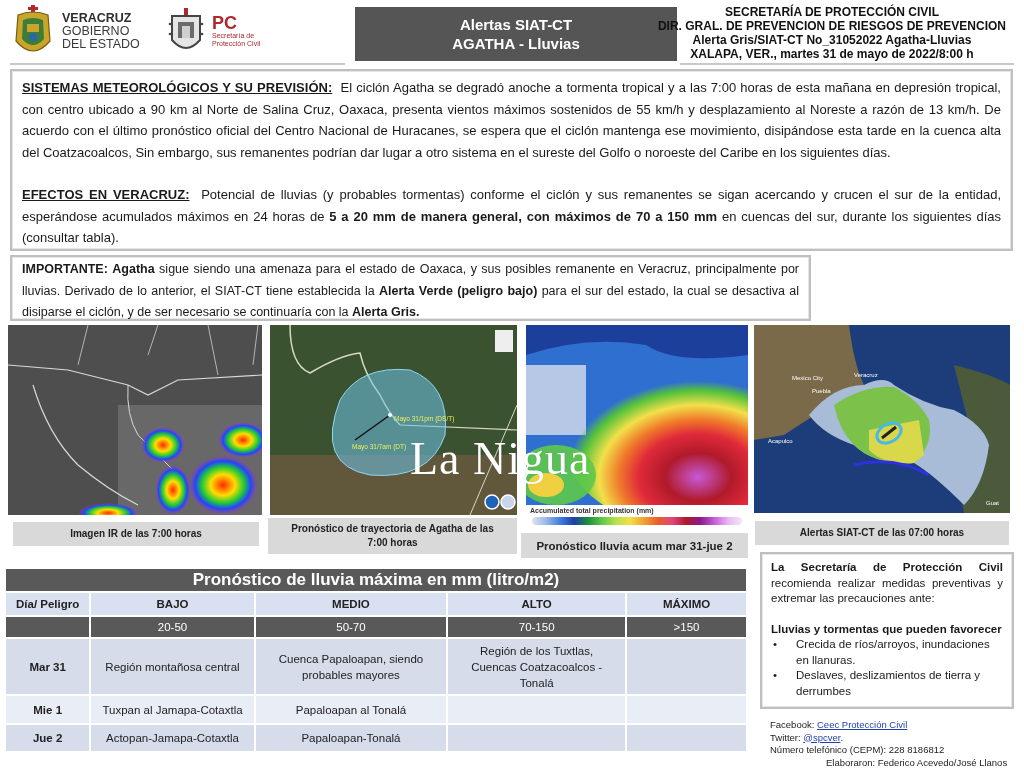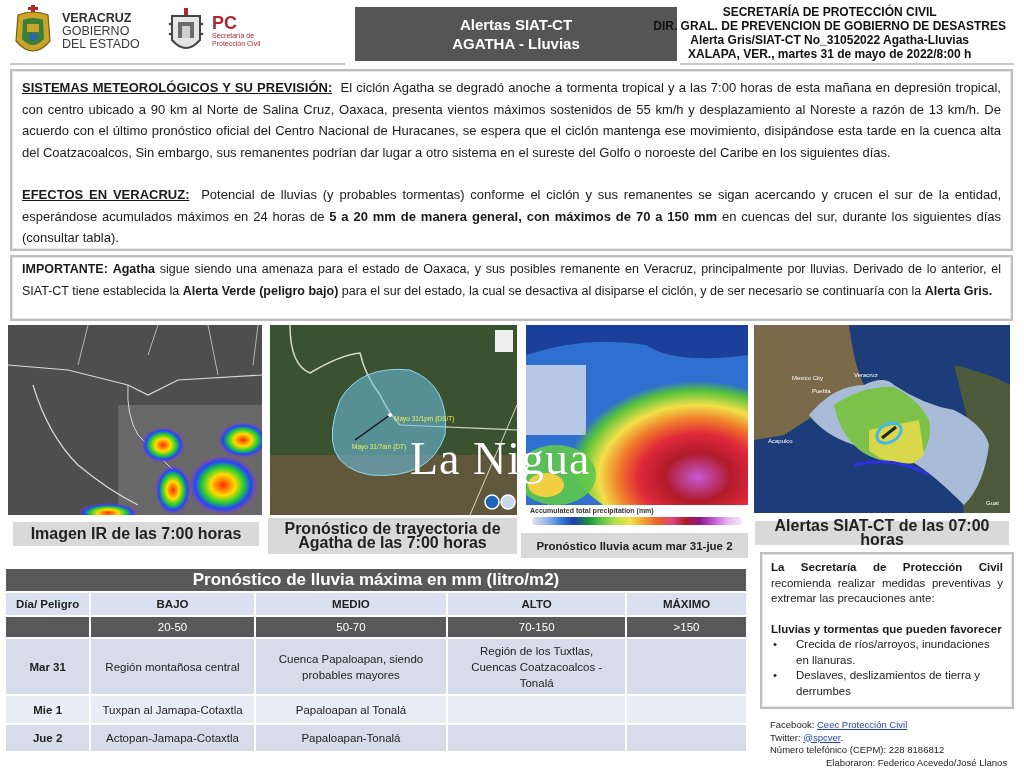--- a/index.html
+++ b/index.html
@@ -17,27 +17,27 @@
   .header-rule { position: absolute; top: 63px; height: 2px; background: #c8c8c8; }
 
   .title-box { position: absolute; left: 355px; top: 7px; width: 322px; height: 54px; background: #555555; color: #fff;
                text-align: center; font-weight: bold; font-size: 15px; line-height: 19px; padding-top: 8px; }
   .header-right { position: absolute; right: 18px; top: 5px; text-align: center; font-size: 12px; font-weight: bold; line-height: 14px; color: #111; }
 
   
   .textbox { position: absolute; border: 2px solid #bfbfbf; box-shadow: inset 0 0 0 1px #e6e6e6; background: #fff;
              font-size: 13px; line-height: 21.5px; text-align: justify; color: #1a1a1a; }
   .box1 { left: 10px; top: 69px; width: 1003px; height: 182px; padding: 6px 10px; }
-  .box2 { left: 10px; top: 255px; width: 1003px; height: 66px; padding: 2px 10px; font-size: 12.5px; }
+  .box2 { left: 10px; top: 255px; width: 801px; height: 66px; padding: 2px 10px; font-size: 12.5px; }
   .ul-bold { font-weight: bold; text-decoration: underline; }
   .gap { height: 21px; }
 
   
   .panel { position: absolute; overflow: hidden; }
-  .caption { position: absolute; background: #d9d9d9; font-weight: bold; font-size: 16px; color: #222; text-align: center;
+  .caption { position: absolute; background: #d9d9d9; font-weight: bold; font-size: 10px; color: #222; text-align: center;
              display: flex; align-items: center; justify-content: center; line-height: 14px; }
 
   .watermark { position: absolute; left: 410px; top: 432px; font-family: "Liberation Serif", "DejaVu Serif", serif;
                font-size: 46px; color: #ffffff; letter-spacing: 1px; pointer-events: none; text-shadow: 0 0 1px rgba(0,0,0,.2); }
 
   
   .rain-table { position: absolute; left: 4px; top: 569px; width: 744px; border-collapse: separate; border-spacing: 2px 0; font-size: 11.5px; }
   .rain-table td, .rain-table th { text-align: center; vertical-align: middle; }
   .t-title { background: #595959; color: #fff; font-weight: bold; height: 22px; font-size: 17px; }
   .t-head th { background: #d9e1f0; font-weight: bold; height: 24px; color: #222; border-top: 2px solid #fff; }
@@ -96,21 +96,21 @@
 <div class="header-rule" style="left:10px;width:335px;"></div>
 <div class="header-rule" style="left:680px;width:334px;"></div>
 
 <div class="title-box">
   <div>Alertas SIAT-CT</div>
   <div>AGATHA - Lluvias</div>
 </div>
 
 <div class="header-right">
   <div>SECRETARÍA DE PROTECCIÓN CIVIL</div>
-  <div>DIR. GRAL. DE PREVENCION DE GOBIERNO DE DESASTRES</div>
+  <div>DIR. GRAL. DE PREVENCION DE RIESGOS DE PREVENCION</div>
   <div>Alerta Gris/SIAT-CT  No_31052022 Agatha-Lluvias</div>
   <div>XALAPA, VER., martes 31 de mayo de 2022/8:00 h</div>
 </div>
 
 <div class="textbox box1">
   <p>
     <span class="ul-bold">SISTEMAS METEOROLÓGICOS Y SU PREVISIÓN:</span>&nbsp;
     <span>El ciclón Agatha se degradó anoche a tormenta tropical y a las 7:00 horas de esta mañana en depresión tropical, con centro ubicado a 90 km al Norte de Salina Cruz, Oaxaca, presenta vientos máximos sostenidos de 55 km/h y desplazamiento al Noreste a razón de 13 km/h. De acuerdo con el último pronóstico oficial del Centro Nacional de Huracanes, se espera que el ciclón mantenga ese movimiento, disipándose esta tarde en la cuenca alta del Coatzacoalcos, Sin embargo, sus remanentes podrían dar lugar a otro sistema en el sureste del Golfo o noroeste del Caribe en los siguientes días.</span>
   </p>
   <div class="gap"></div>

